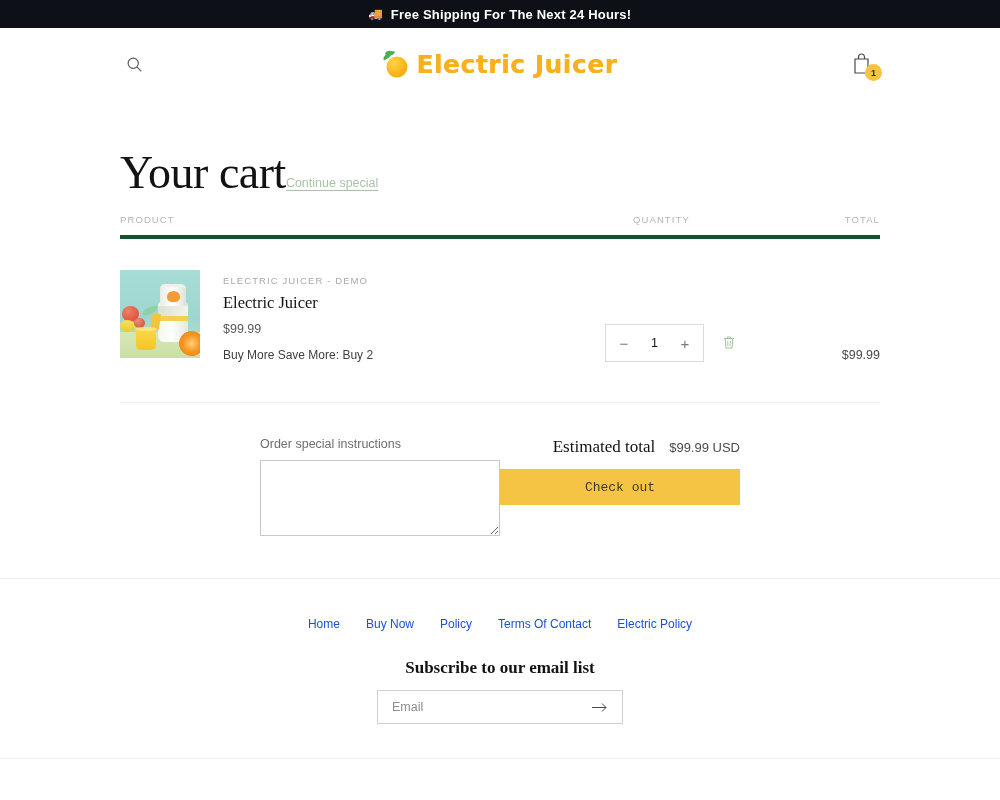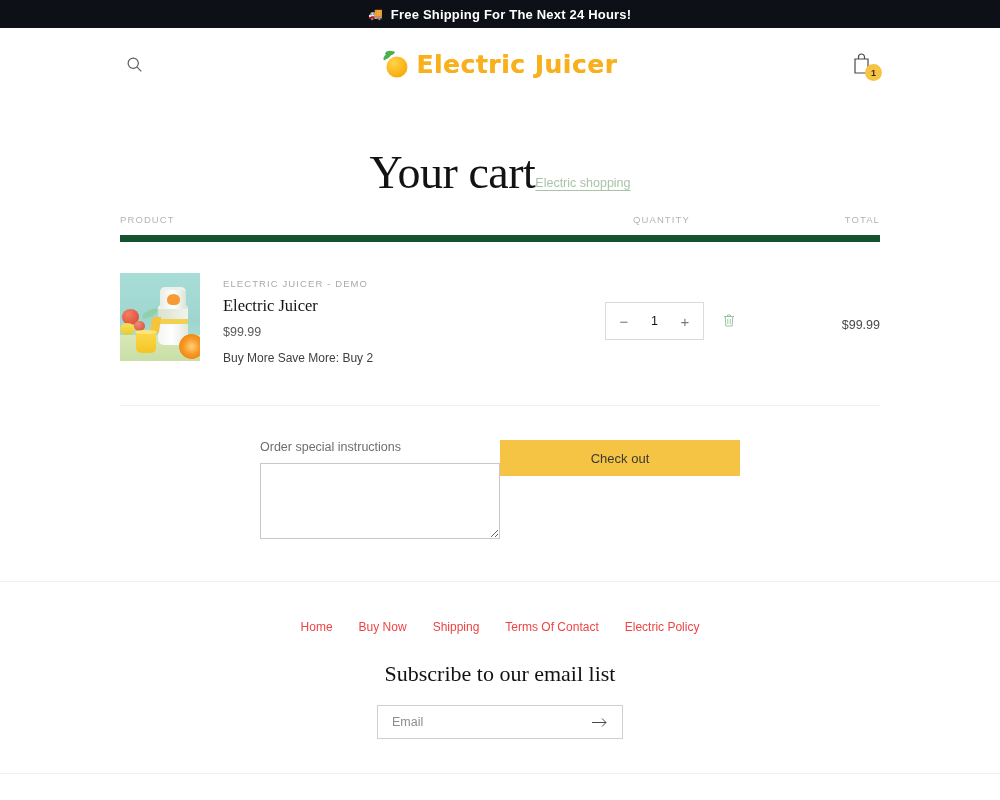--- a/index.html
+++ b/index.html
@@ -92,21 +92,21 @@
     display: flex; align-items: center; justify-content: center;
   }
 
   
   .page {
     padding: 0 120px;
   }
   .title-row {
     display: flex;
     align-items: flex-end;
-    justify-content: center;
+    justify-content: flex-start;
     padding-top: 50px;
     padding-bottom: 18px;
   }
   .page-title {
     font-family: "Liberation Serif", serif;
     font-size: 46px;
     font-weight: normal;
     letter-spacing: -0.5px;
     line-height: 1;
   }
@@ -116,35 +116,35 @@
     text-decoration: underline;
     text-underline-offset: 3px;
     padding-bottom: 6px;
     cursor: pointer;
   }
 
   
   .cart-head {
     display: flex;
     padding-bottom: 10px;
-    border-bottom: 7px solid #14532d;
+    border-bottom: 4px solid #14532d;
   }
   .col-product { flex: 0 0 485px; }
   .col-qty { flex: 1; margin-left: 28px; }
   .col-total { flex: 0 0 110px; text-align: right; }
   .th {
     font-size: 9.5px;
     letter-spacing: 1.1px;
     color: #b4b4b4;
     text-transform: uppercase;
   }
 
   .cart-row {
     display: flex;
-    align-items: center;
+    align-items: flex-end;
     padding-top: 31px;
     padding-bottom: 40px;
     border-bottom: 1px solid #f1f1f1;
   }
   .product-cell { flex: 0 0 485px; display: flex; gap: 23px; }
 
   
   .prod-img {
     width: 80px; height: 88px;
     position: relative;
@@ -334,48 +334,48 @@
     font-size: 11.5px;
     color: #8d8d8d;
     line-height: 1.45;
     margin-bottom: 22px;
   }
   .checkout-btn {
     width: 100%;
     height: 36px;
     background: #f6c445;
     border: none;
-    font-family: Liberation Sans, sans-serif;
+    font-family: Liberation Mono, monospace;
     font-size: 13px;
     color: #3a3a31;
     cursor: pointer;
   }
 
   
   .footer {
     border-top: 1px solid #f0f0f0;
     padding-top: 38px;
   }
   .footer-nav {
     display: flex;
     justify-content: center;
     gap: 26px;
     margin-bottom: 27px;
   }
   .footer-link {
     font-size: 12px;
-    color: #ef4444;
+    color: #1d4ed8;
     cursor: pointer;
   }
   .sub-title {
     text-align: center;
     font-family: "Liberation Serif", serif;
-    font-size: 22px;
-    font-weight: normal;
-    margin-bottom: 18px;
+    font-size: 17px;
+    font-weight: bold;
+    margin-bottom: 12px;
   }
   .sub-form {
     width: 246px;
     height: 34px;
     margin: 0 auto;
     border: 1px solid #cfcfcf;
     display: flex;
     align-items: center;
     padding: 0 14px;
   }
@@ -434,21 +434,21 @@
     </svg>
     <span class="cart-badge">1</span>
   </div>
 
 </div>
 
 <div class="page">
 
   <div class="title-row">
     <h1 class="page-title">Your cart</h1>
-    <a class="continue-link">Electric shopping</a>
+    <a class="continue-link">Continue special</a>
   </div>
 
   <div class="cart-head">
     <div class="col-product th">PRODUCT</div>
     <div class="col-qty th">QUANTITY</div>
     <div class="col-total th">TOTAL</div>
   </div>
 
   <div class="cart-row">
 
@@ -497,33 +497,37 @@
   </div>
 
   <div class="cart-bottom">
 
     <div>
       <div class="notes-label">Order special instructions</div>
       <textarea class="notes-area" placeholder="" style=""></textarea>
     </div>
 
     <div class="totals">
+      <div class="totals-row">
+        <span class="totals-label">Estimated total</span>
+        <span class="totals-value">$99.99 USD</span>
+      </div>
       <button class="checkout-btn">Check out</button>
     </div>
 
   </div>
 
 </div>
 
 <div class="footer">
 
   <div class="footer-nav">
     <a class="footer-link">Home</a>
     <a class="footer-link">Buy Now</a>
-    <a class="footer-link">Shipping</a>
+    <a class="footer-link">Policy</a>
     <a class="footer-link">Terms Of Contact</a>
     <a class="footer-link">Electric Policy</a>
   </div>
 
   <h2 class="sub-title">Subscribe to our email list</h2>
 
   <div class="sub-form">
     <input class="sub-input" type="email" placeholder="Email" style="">
     <button class="sub-submit">
       <svg width="16" height="11" viewBox="0 0 16 11">

